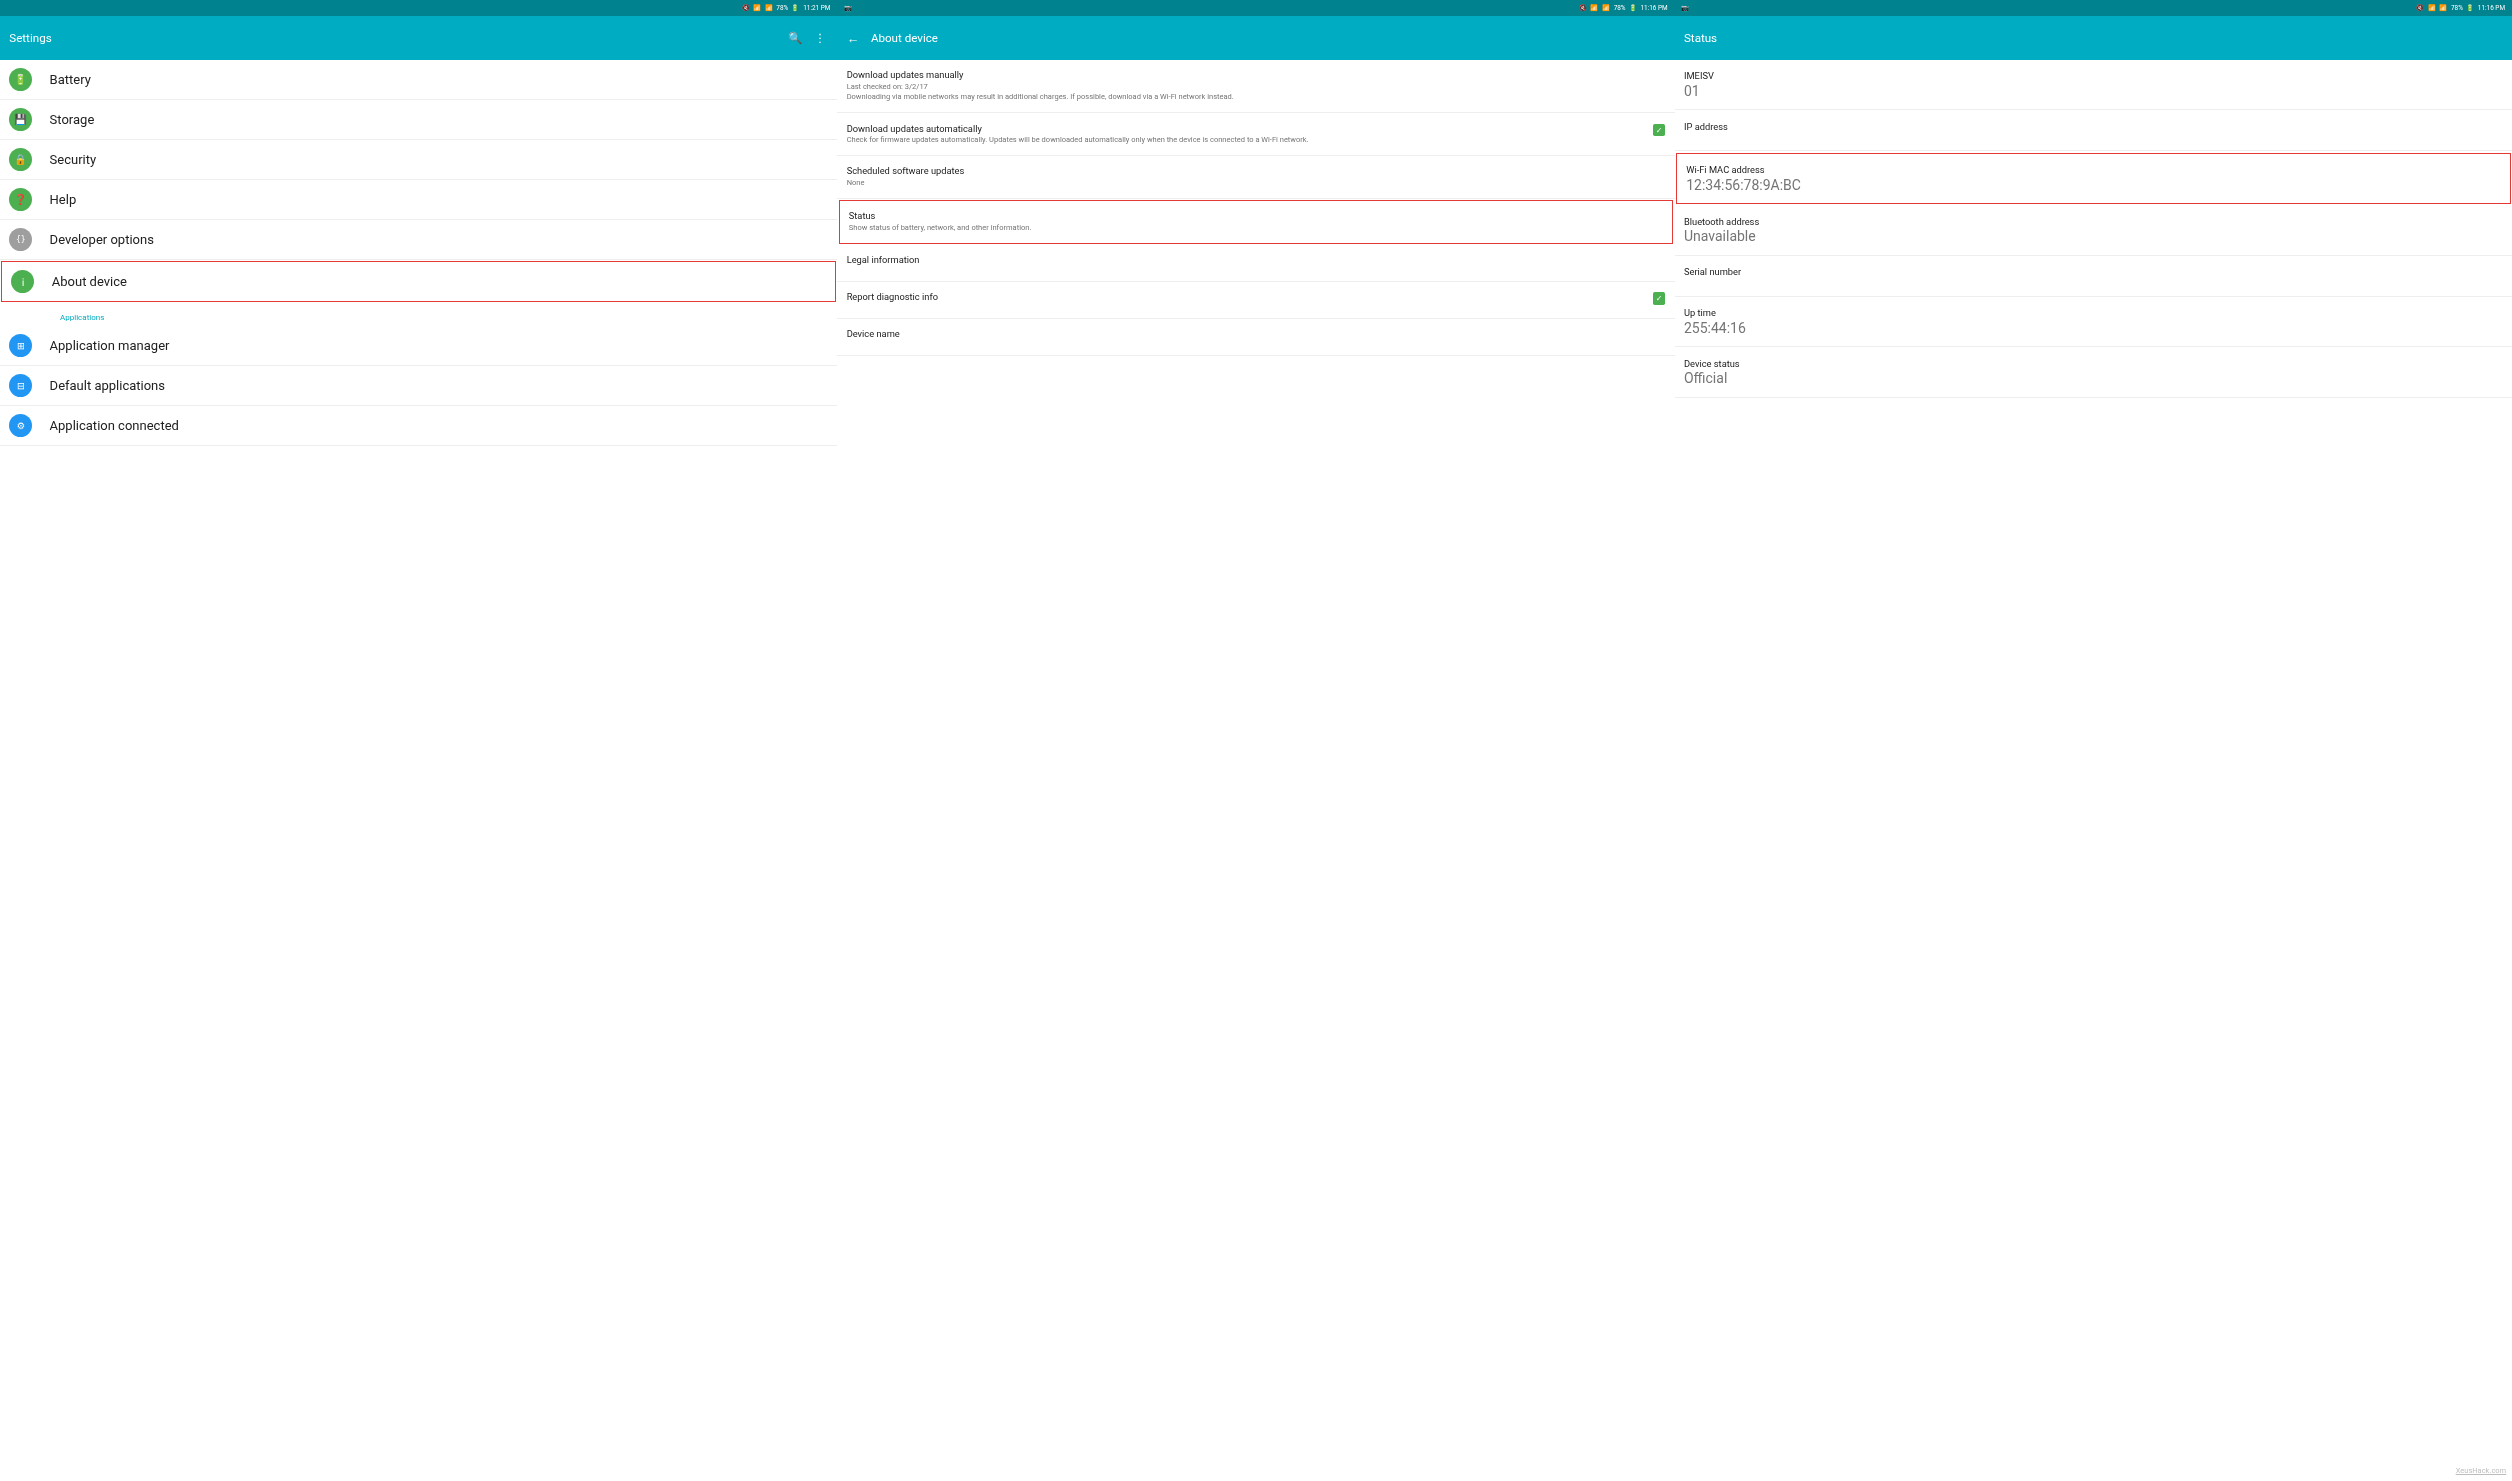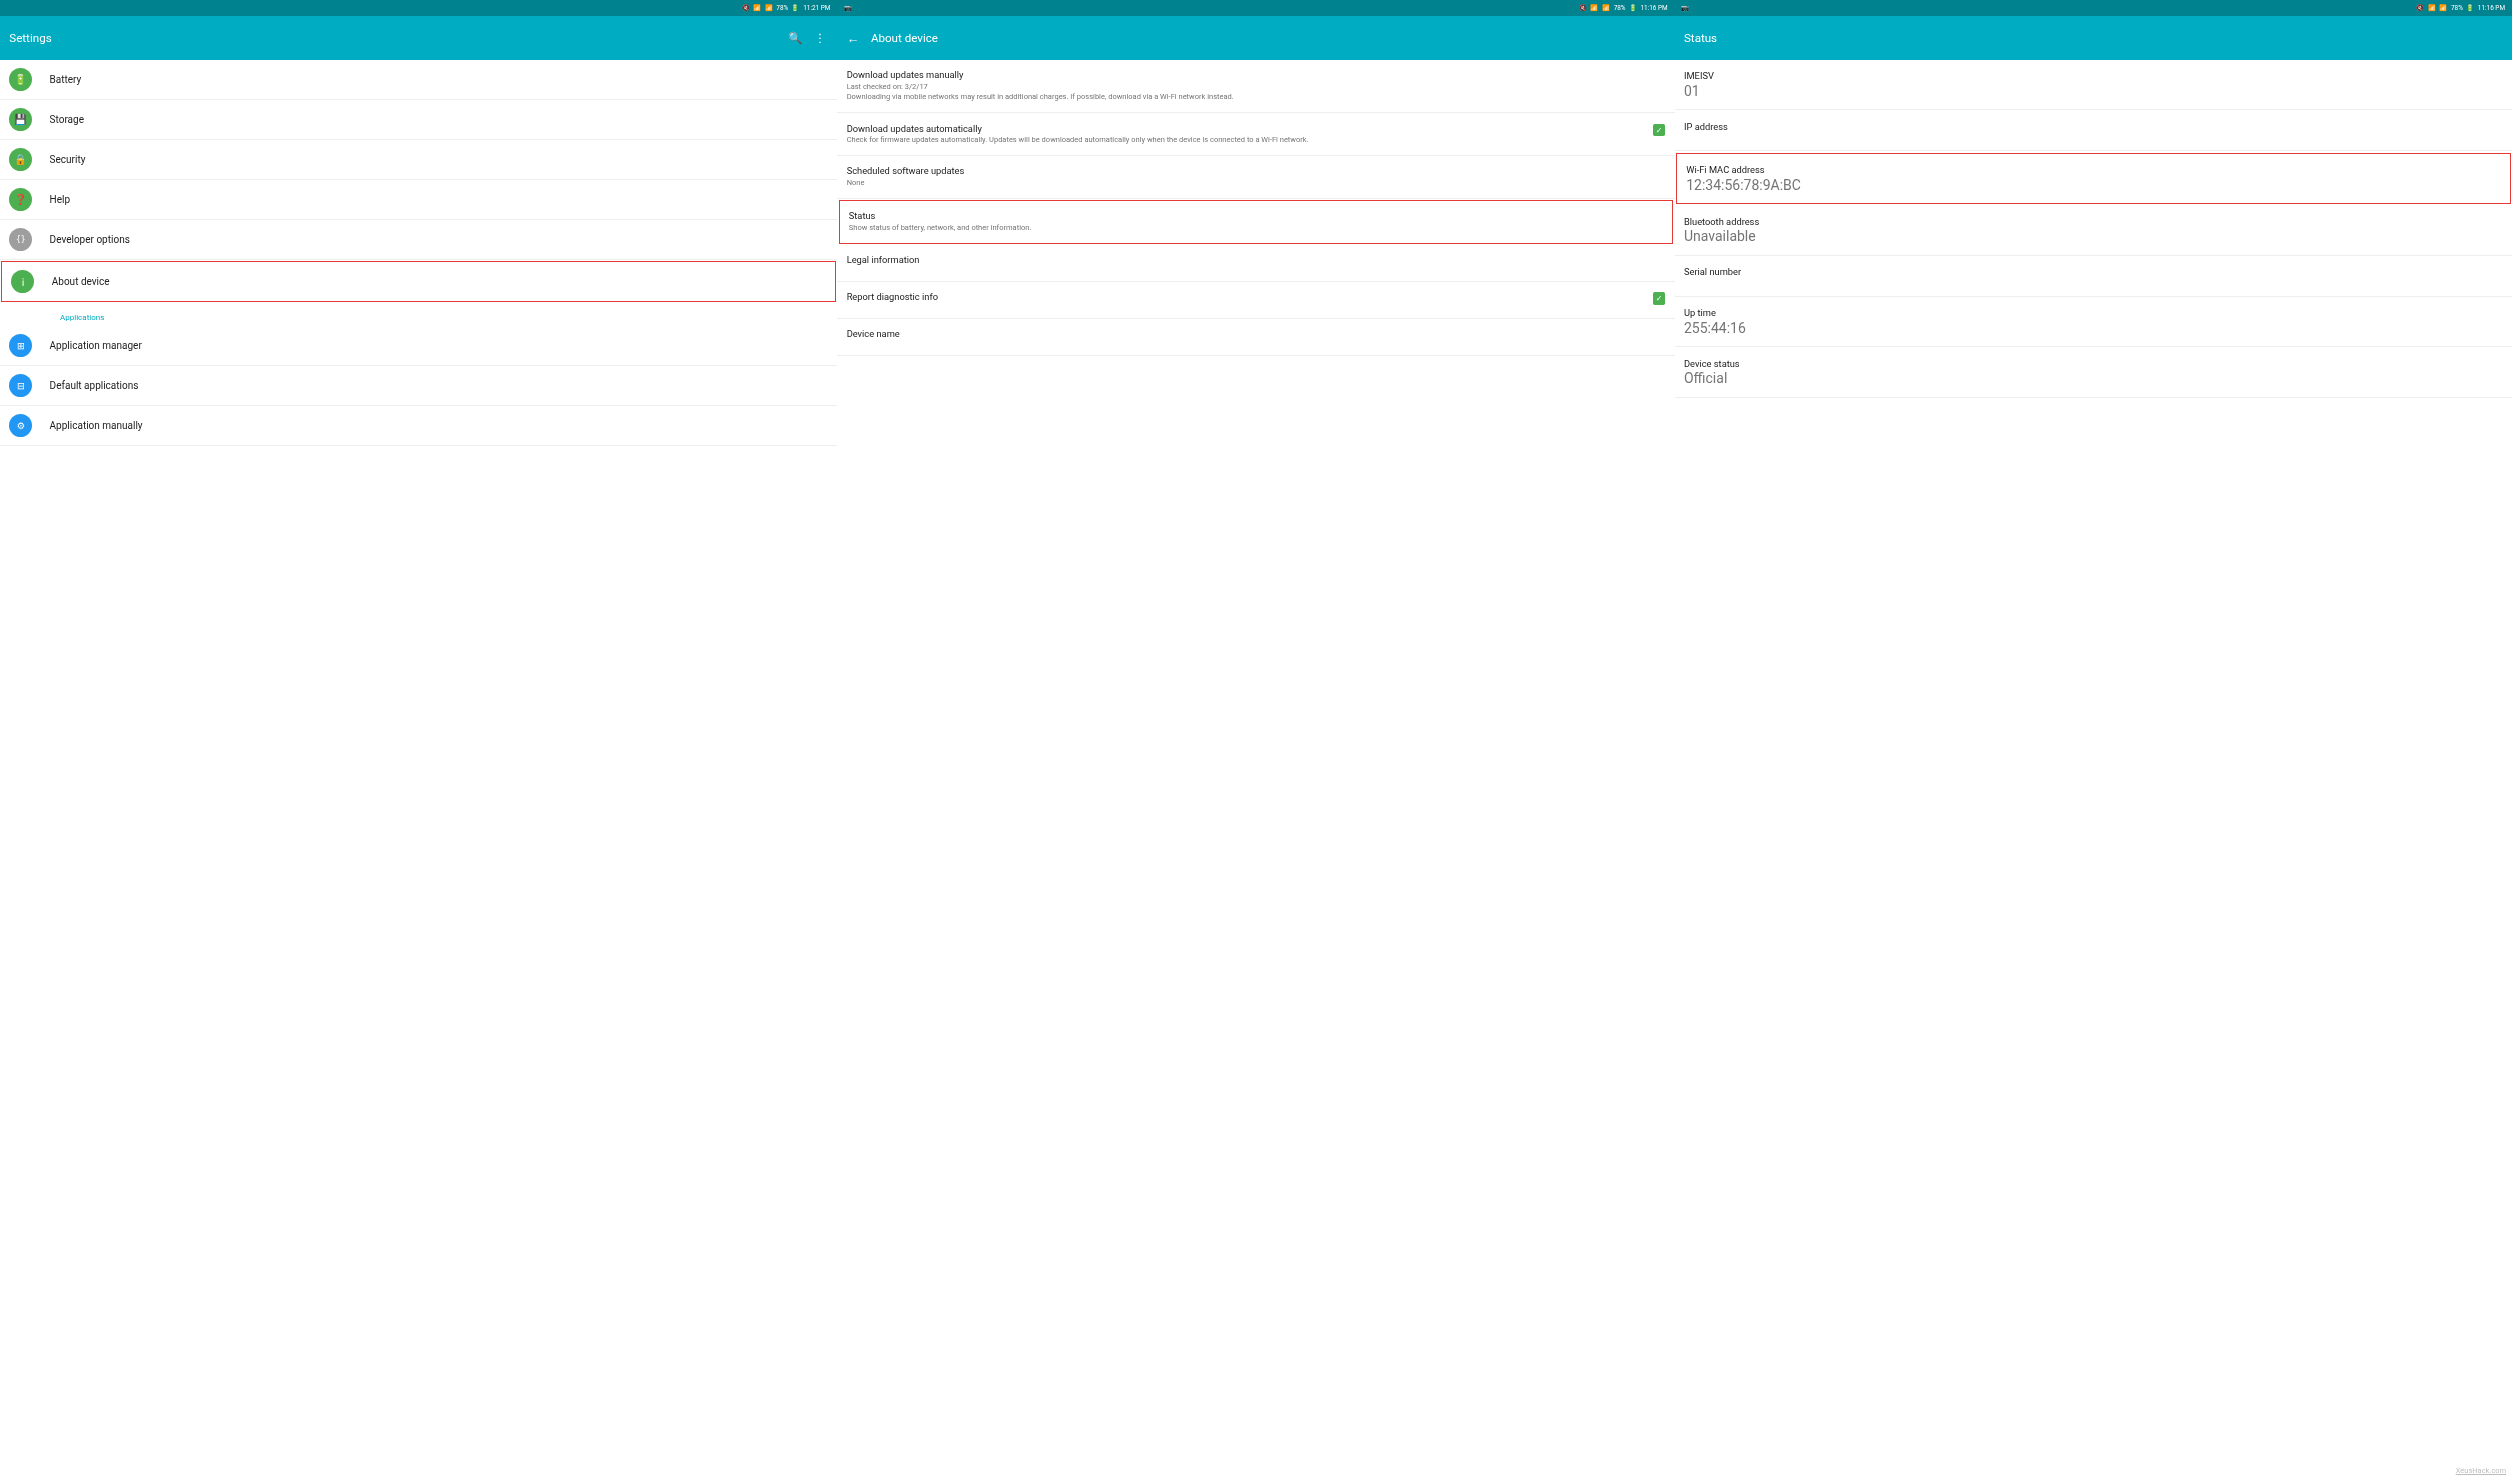--- a/index.html
+++ b/index.html
@@ -83,21 +83,21 @@
       color: white;
     }
     .icon-green { background: #4caf50; }
     .icon-gray { background: #9e9e9e; }
     .icon-blue { background: #2196f3; }
 
     .item-text {
       flex: 1;
     }
     .item-title {
-      font-size: 10px;
+      font-size: 13px;
       color: #212121;
       font-weight: 400;
       padding-left: 8px;
     }
 
     
     .section-header {
       padding: 9.3px 9.3px 4.6px 42px;
       font-size: 8px;
       font-weight: 400;
@@ -265,21 +265,21 @@
     <div class="settings-item">
       <div class="icon-circle icon-blue" style="font-size:9.3px;">⊟</div>
       <div class="item-text">
         <div class="item-title">Default applications</div>
       </div>
     </div>
 
     <div class="settings-item">
       <div class="icon-circle icon-blue" style="font-size:9.3px;">⚙</div>
       <div class="item-text">
-        <div class="item-title">Application manually</div>
+        <div class="item-title">Application connected</div>
       </div>
     </div>
 
   </div>
 </div>
 
 <div class="panel-wrapper">
   <div class="status-bar">
     <span style="margin-right:auto;">📷</span>
     <span>🔇</span>

